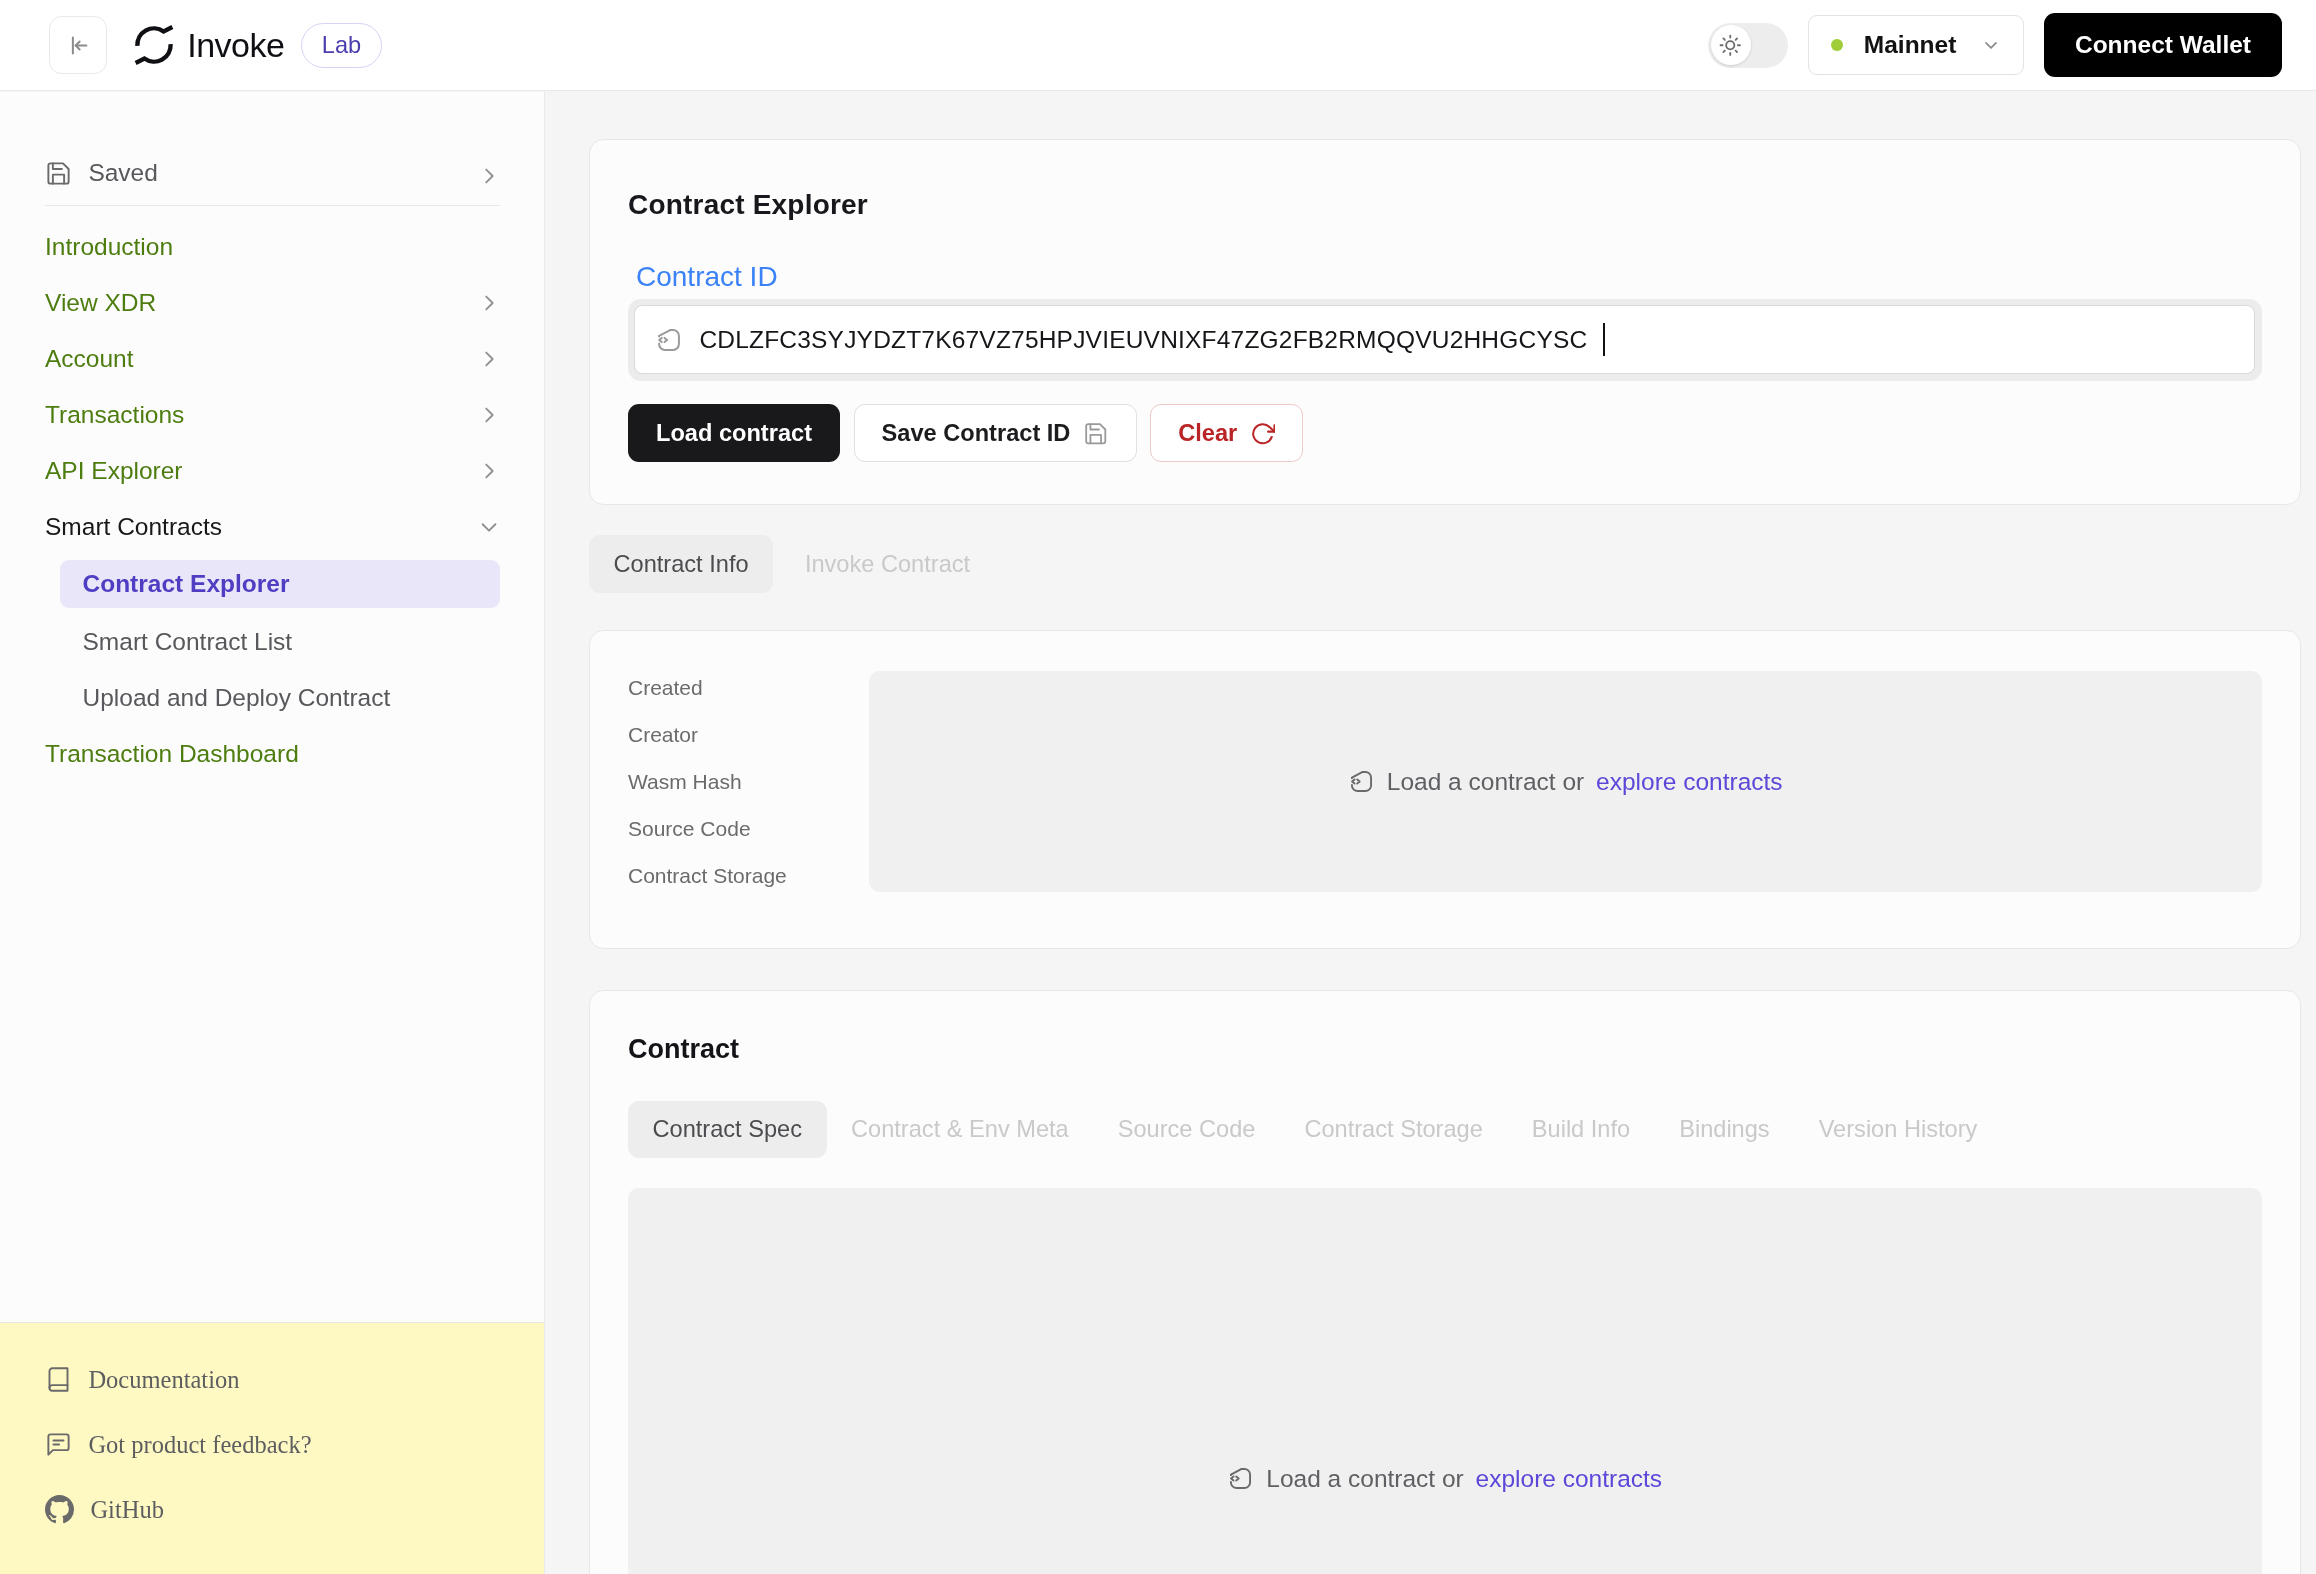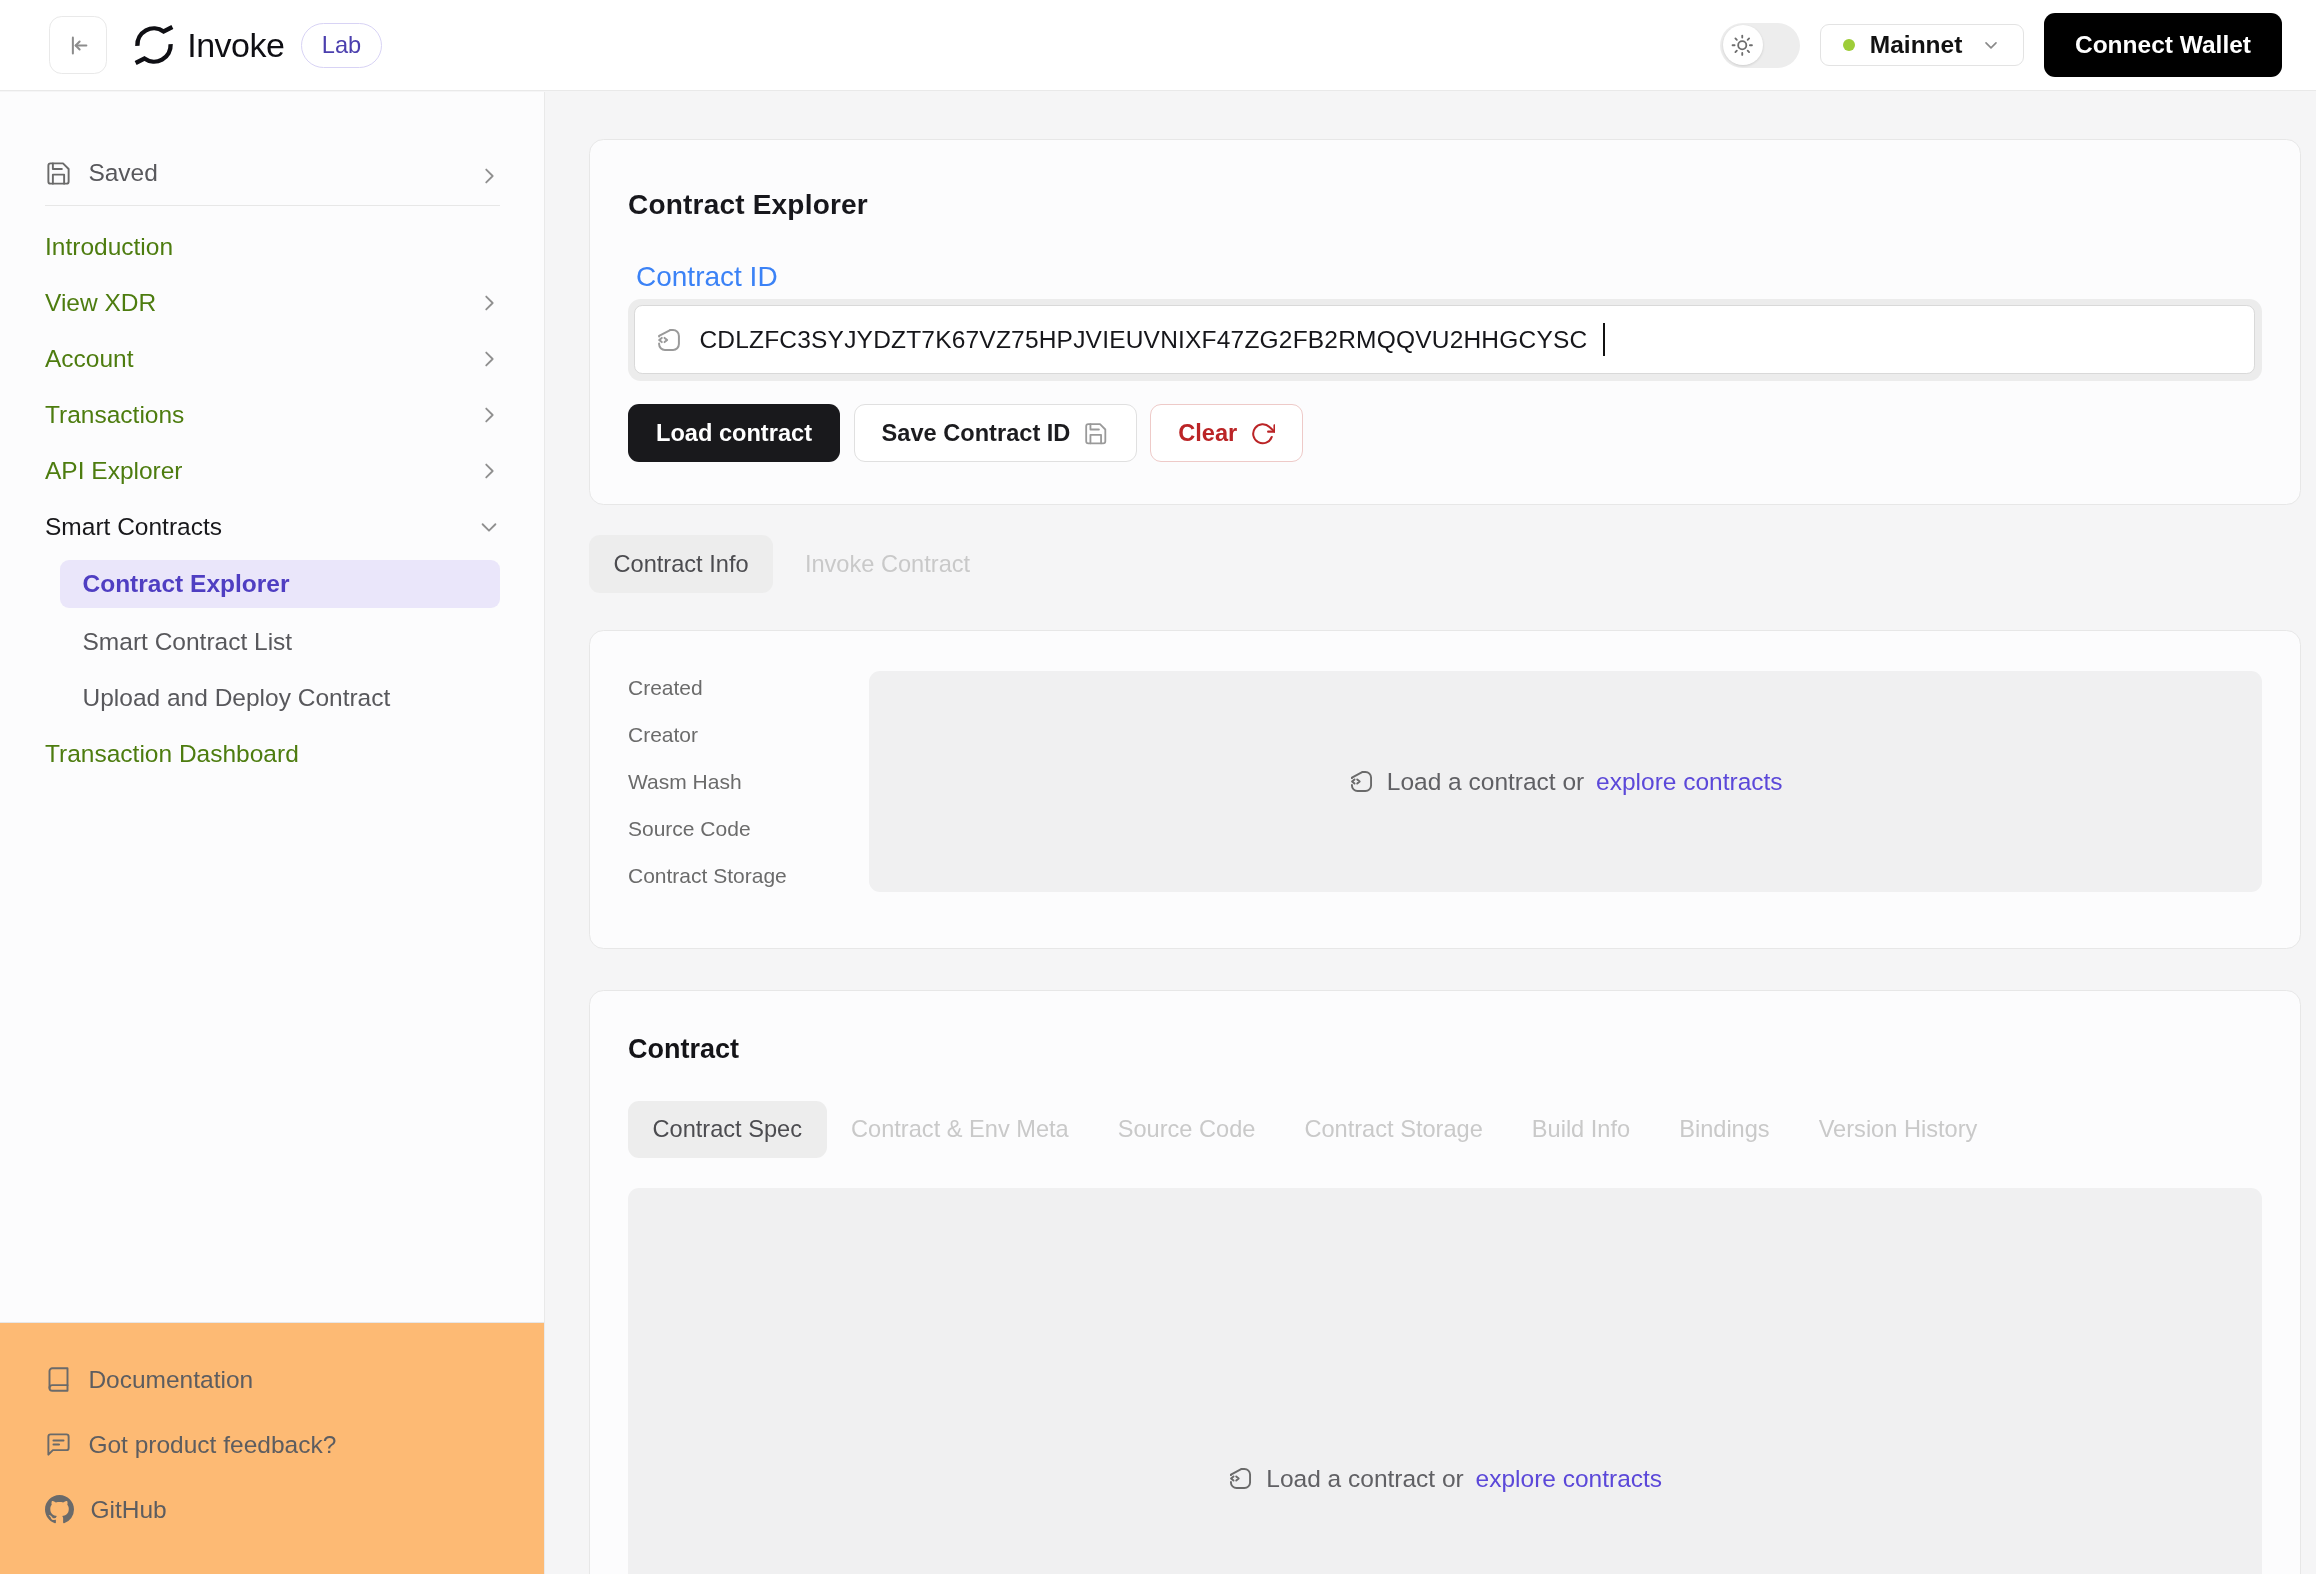--- a/index.html
+++ b/index.html
@@ -27,22 +27,22 @@
   .brand-name { font-size:34px; font-weight:500; color:#0f0f14; letter-spacing:-0.5px; }
   .lab-badge {
     margin-left:16.4px; height:45px; padding:0 20px; border:1.8px solid #d8d3f5;
     border-radius:23.6px; color:#4b3fae; font-size:23.6px;
     display:flex; align-items:center; background:#fff;
   }
   .header-right { margin-left:auto; display:flex; align-items:center; gap:20px; }
   .theme-toggle { width:80px; height:45px; border-radius:23.6px; background:#ededed; display:flex; align-items:center; padding:2.7px; cursor:pointer; }
   .toggle-knob { width:40px; height:40px; border-radius:50%; background:#fff; box-shadow:0 0.9px 2.7px rgba(0,0,0,.14); display:flex; align-items:center; justify-content:center; color:#6d6d6d; }
   .network-btn {
-    height:42px; padding:0 22px; border:0.9px solid #e3e3e3; border-radius:9px; background:#fff;
-    display:flex; align-items:center; gap:15px; font-size:24.5px; font-weight:700; color:#121212; cursor:pointer;
+    height:60px; padding:0 22px; border:0.9px solid #e3e3e3; border-radius:9px; background:#fff;
+    display:flex; align-items:center; gap:21px; font-size:24.5px; font-weight:700; color:#121212; cursor:pointer;
   }
   .network-dot { width:11.8px; height:11.8px; border-radius:50%; }
   .network-chevron { color:#8a8a8a; margin-left:3.6px; }
   .connect-btn {
     height:64px; padding:0 31px; border:none; border-radius:11px;
     color:#fff; font-size:24.5px; font-weight:700; display:flex; align-items:center; cursor:pointer;
     font-family:"Liberation Sans", sans-serif;
   }
 
   
@@ -58,21 +58,21 @@
   .nav-item { height:56px; display:flex; align-items:center; font-size:24.5px; color:#4d7c0f; cursor:pointer; }
   .nav-item.dark { color:#18181b; }
   .nav-sub { margin-left:14.5px; }
   .nav-sub-active {
     height:48px; margin:5.5px 0; border-radius:9px; display:flex; align-items:center;
     padding:0 23px; font-weight:700; font-size:24.5px; cursor:pointer;
   }
   .nav-sub-item { height:56px; display:flex; align-items:center; padding:0 23px; font-size:24.5px; color:#58585c; cursor:pointer; }
   .side-footer {
     position:absolute; left:0; right:0; bottom:0; border-top:0.9px solid #e7e7e7;
-    padding:23.6px 45px 33px; background:#fdba74;
+    padding:23.6px 45px 33px; background:#fef9c3;font-family:Liberation Serif, serif;
   }
   .footer-item { height:65px; display:flex; align-items:center; gap:16.4px; font-size:24.5px; color:#5d5d60; cursor:pointer; }
   .footer-item .icon { color:#6a6a6a; }
 
   
   .main { position:absolute; top:92px; left:546px; right:0; bottom:0; padding:47px 16.4px 0 43px; }
   .card { background:#fcfcfd; border:0.9px solid #e7e7e7; border-radius:14.5px; }
   .card-explorer { padding:31px 38px 42px; }
   .card-title { font-size:28px; font-weight:600; color:#17171c; margin-top:16.4px; line-height:36px; letter-spacing:0.2px; }
   .field-label { margin-top:42px; font-size:28px; color:#3b82f6; line-height:23.6px;margin-left:8px; }

